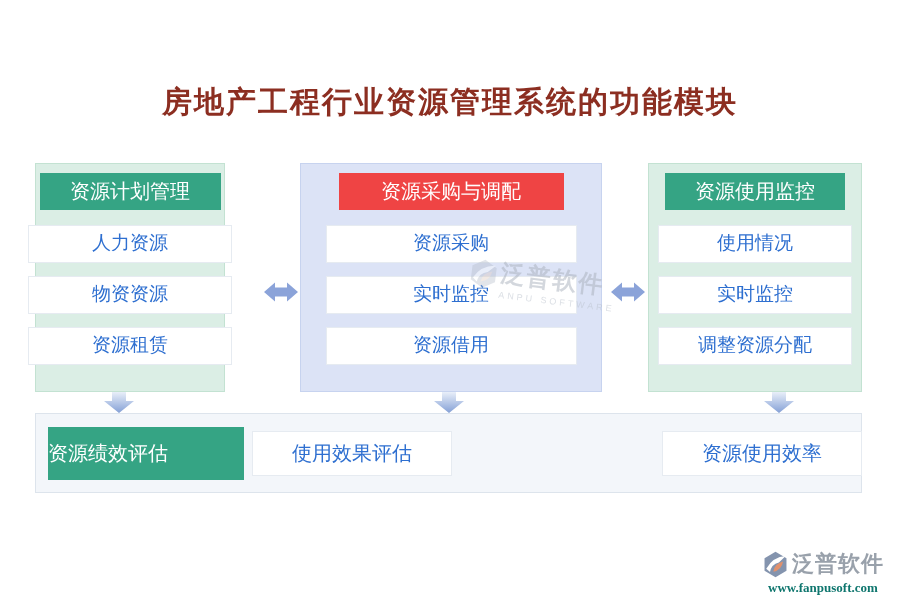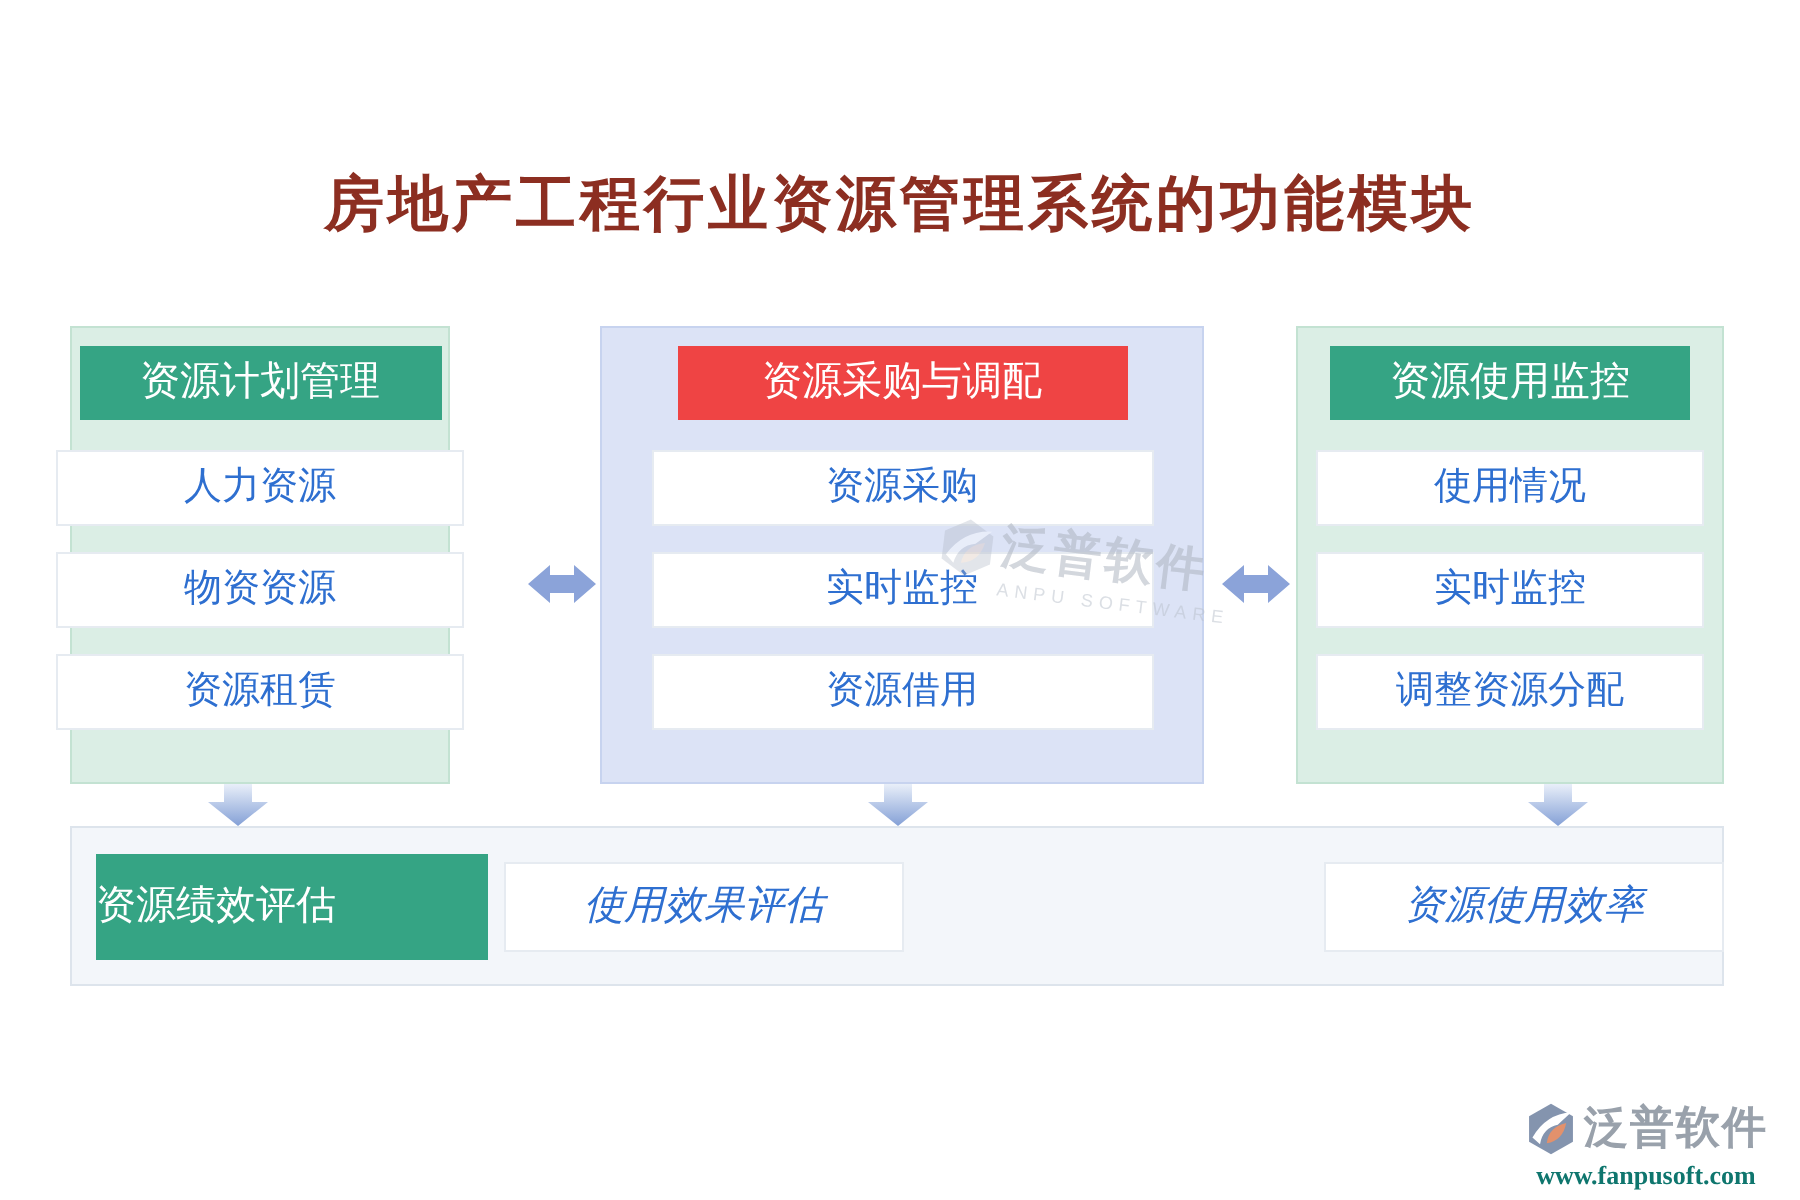--- a/index.html
+++ b/index.html
@@ -51,21 +51,20 @@
   .bottom-header{
     position:absolute;left:12px;top:13px;width:196px;height:53px;line-height:53px;
     background:#35a484;color:#ffffff;text-align:left;font-size:20px;
     font-family:"Liberation Serif","DejaVu Serif",serif;
   }
   .bottom-item{
     position:absolute;top:17px;width:200px;height:45px;line-height:43px;
     background:#ffffff;border:1px solid #e6ebf1;box-sizing:border-box;
     text-align:center;color:#2e6fd0;font-size:20px;
     font-family:"Liberation Serif","DejaVu Serif",serif;
-    font-style:italic;
   }
   #bitem-0{left:216px;}
   #bitem-1{left:421px;}
   #bitem-2{left:626px;}
   
   .h-arrow{position:absolute;top:279px;width:36px;height:26px;}
   #harrow-left{left:263px;}
   #harrow-right{left:610px;}
   .v-arrow{position:absolute;top:392px;width:30px;height:21px;}
   #varrow-left{left:104px;}

